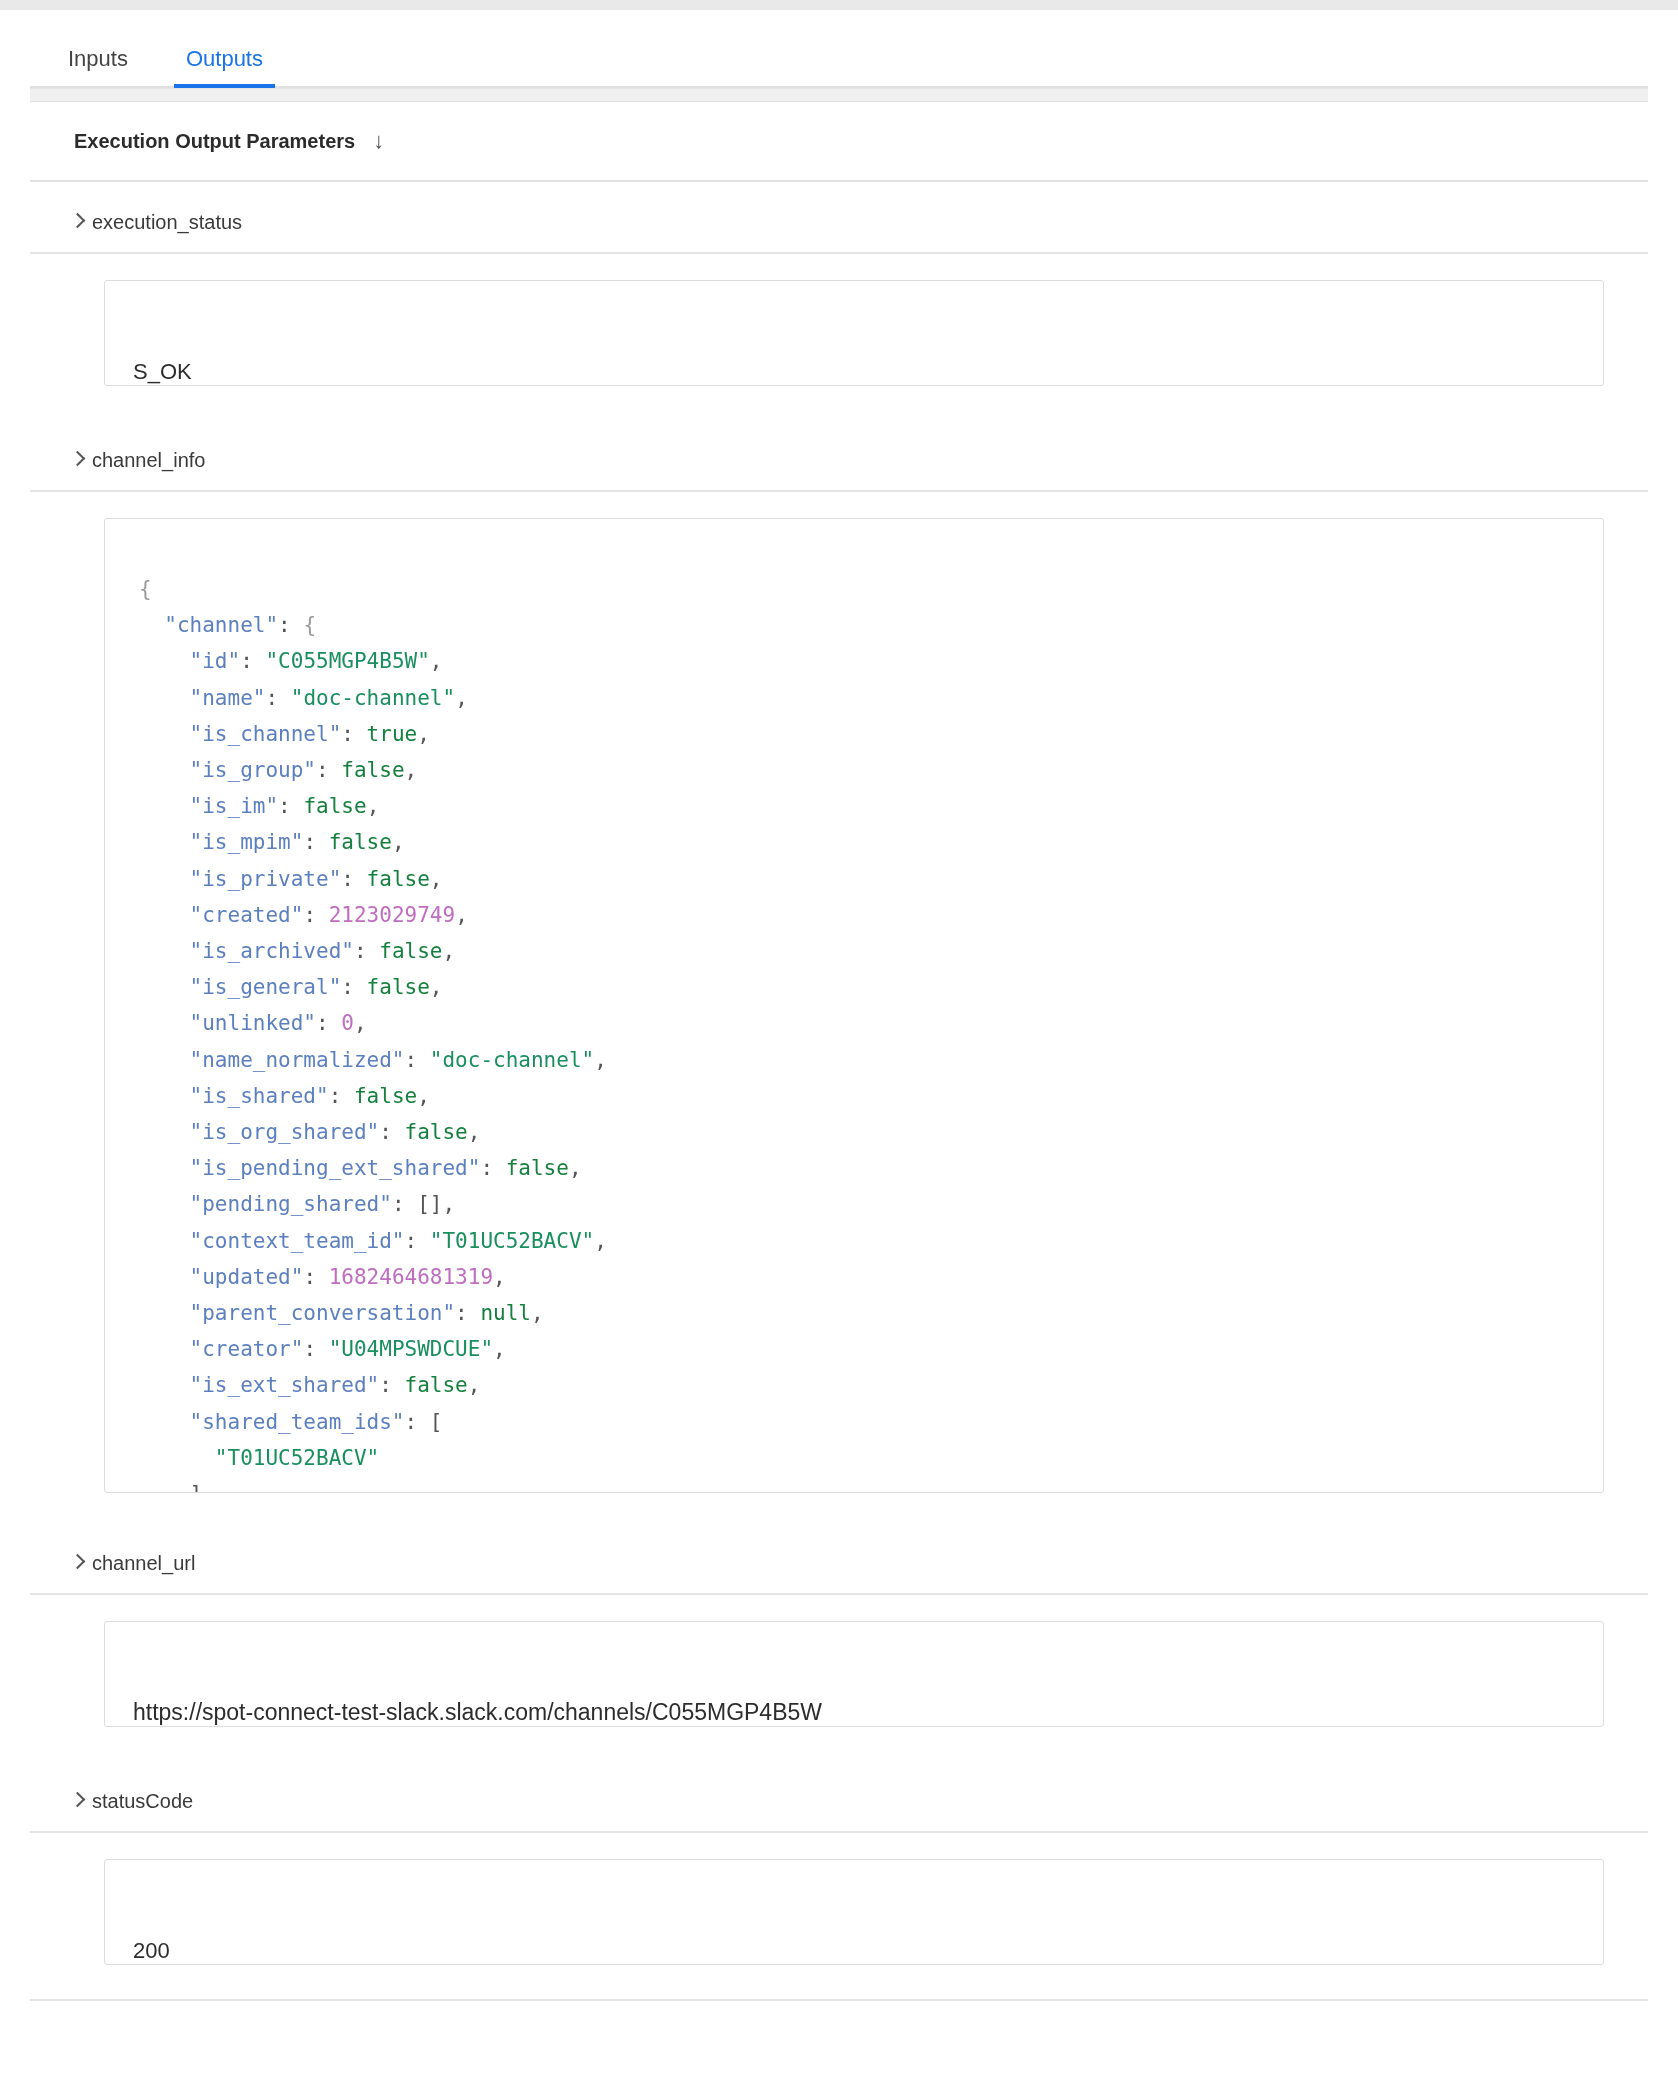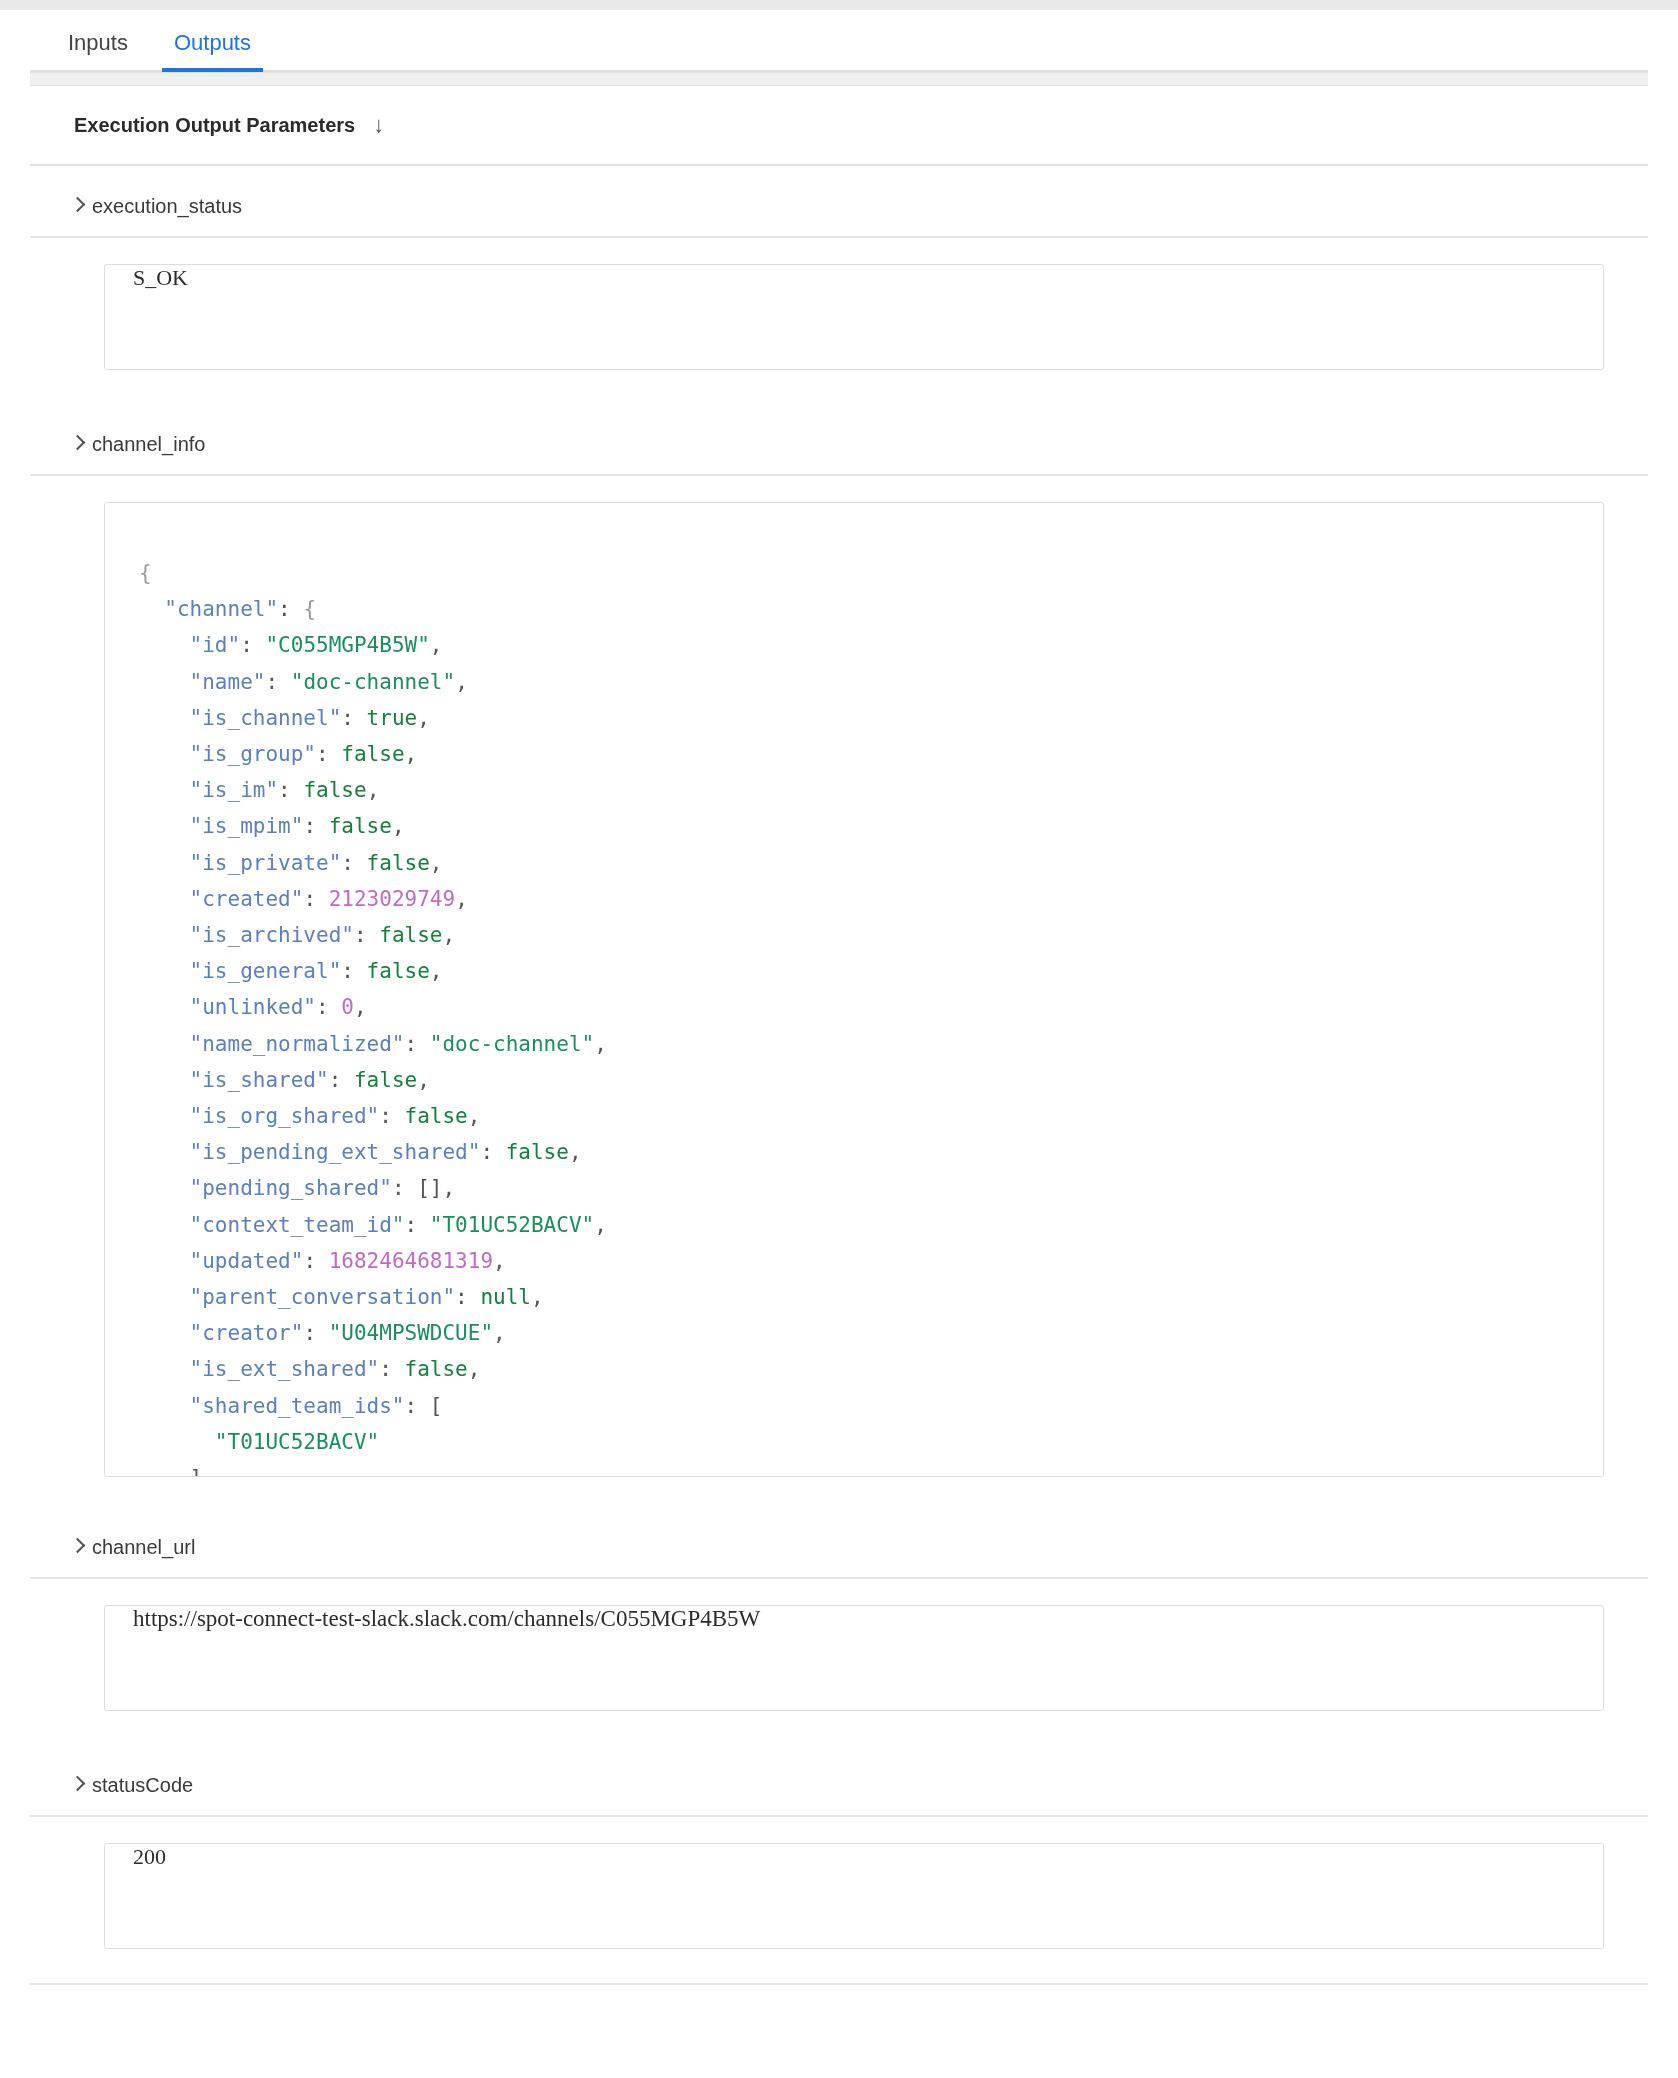--- a/index.html
+++ b/index.html
@@ -22,23 +22,23 @@
   
   .top-strip {
     height: 10px;
     background: #e9e9e9;
     width: 1678px;
   }
   
   .tabs {
     display: flex;
     align-items: flex-end;
-    gap: 0px;
+    gap: 12px;
     padding: 0 26px;
-    height: 62px;
+    height: 78px;
     box-sizing: border-box;
     border-bottom: 2px solid #e0e0e0;
   }
   .tab {
     font-size: 22px;
     color: #444444;
     padding: 0 12px 16px 12px;
     margin-right: 22px;
     cursor: pointer;
     position: relative;
@@ -119,26 +119,25 @@
     color: #3a3a3a;
   }
   
   .value-box {
     margin: 26px 44px 0 74px;
     border: 1px solid #dddddd;
     border-radius: 3px;
     box-sizing: border-box;
     min-height: 76px;
     display: flex;
-    align-items: flex-start;
+    align-items: flex-end;
     padding: 0 28px;
     font-size: 22px;
     color: #2c2c2c;
     background: #ffffff;
-    font-family: Liberation Serif, serif;
   }
   .value-box.simple { height: 106px; }
   .url-text { font-size: 23px; color: #2c2c2c; }
 
   .code-box {
     margin: 26px 44px 0 74px;
     border: 1px solid #dddddd;
     border-radius: 3px;
     box-sizing: border-box;
     background: #ffffff;

